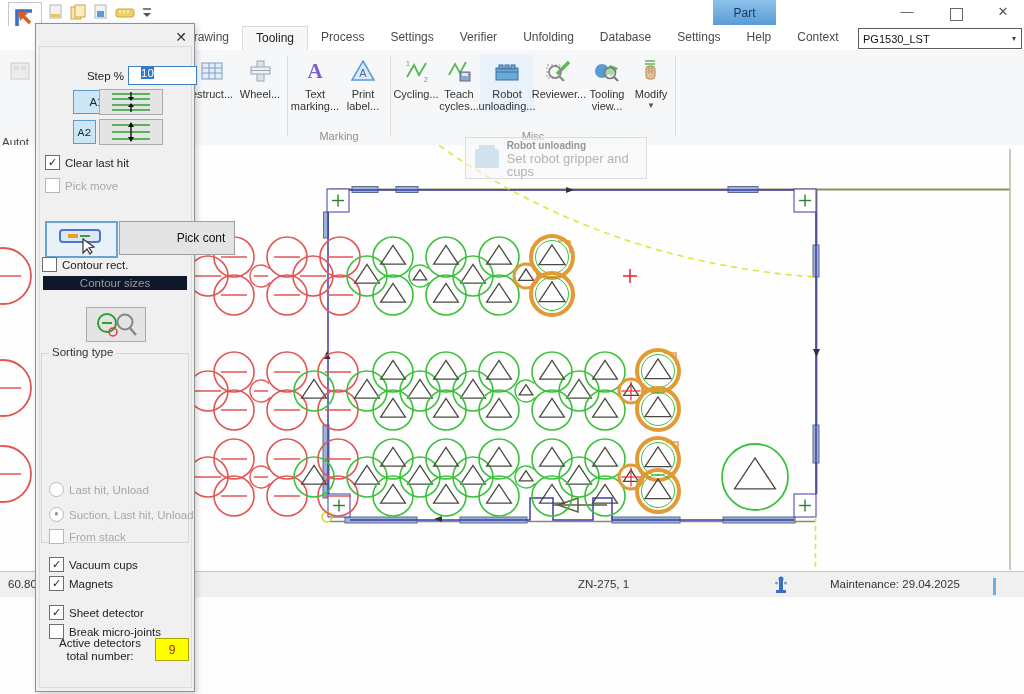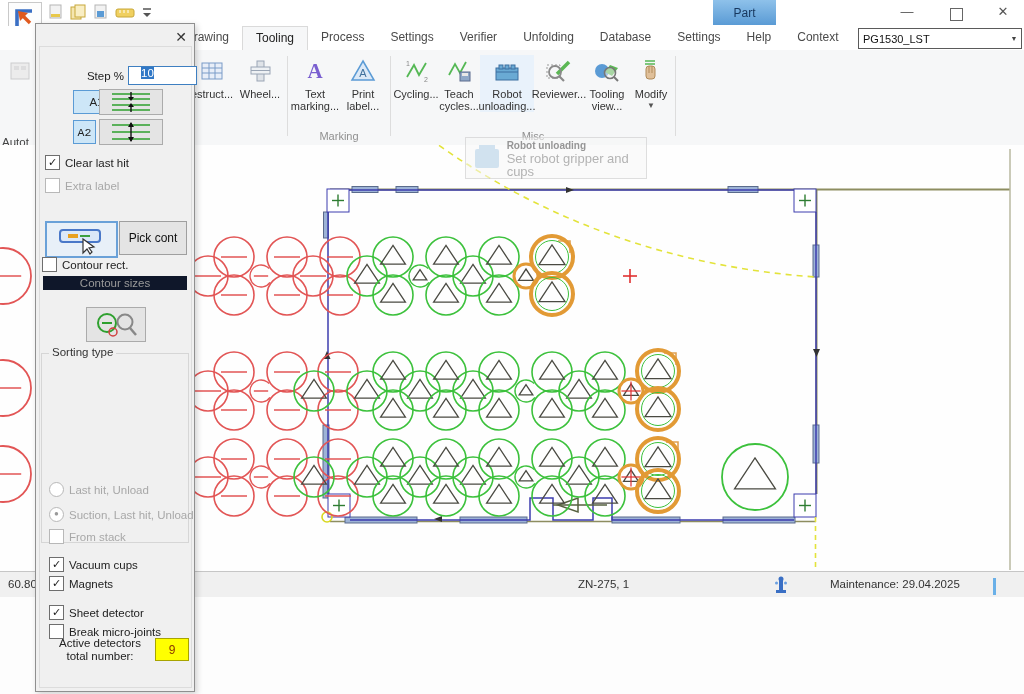--- a/index.html
+++ b/index.html
@@ -75,21 +75,21 @@
        display:flex;align-items:center;justify-content:center;}
   .chk{display:flex;align-items:center;gap:5px;color:#222;}
   .box{width:13px;height:13px;background:#fff;border:1px solid #6e6e6e;font-size:11px;
        line-height:12px;text-align:center;color:#1a1a1a;flex:none;}
   .radio{border-radius:50%;font-size:8px;line-height:11px;}
   .dis{color:#a8a8a8;}
   .dis .box{border-color:#b8b8b8;color:#9a9a9a;}
   .pickic{left:9px;top:197px;width:69px;height:33px;background:#e8f0f8;border:2px solid #6aa1d8;
           display:flex;align-items:center;justify-content:center;}
   .pickbtn{left:83px;top:197px;width:66px;height:32px;background:#e4e4e4;border:1px solid #9f9f9f;
-           display:flex;align-items:center;justify-content:center;font-size:12px;color:#111;}
+           display:flex;align-items:center;justify-content:center;font-size:12px;color:#111;padding-left:48px;}
   .csizes{left:7px;top:252px;width:144px;height:14px;background:#0f172a;color:#9a9a9a;
           display:flex;align-items:center;justify-content:center;font-size:11.5px;}
   .zoombtn{left:50px;top:283px;width:58px;height:33px;background:#e4e4e4;border:1px solid #ababab;
            display:flex;align-items:center;justify-content:center;}
   .grpbox{left:5px;top:329px;width:146px;height:188px;border:1px solid #d6d6d6;}
   .grplab{left:13px;top:322px;background:#f0f0f0;padding:0 3px;color:#333;}
   .adlab{left:14px;top:613px;width:100px;text-align:center;line-height:13px;color:#222;}
   .adval{left:119px;top:614px;width:32px;height:21px;background:#ffff00;border:1px solid #a8a400;
          display:flex;align-items:center;justify-content:center;color:#8a3800;font-size:12px;}
 </style>
@@ -568,21 +568,21 @@
         <polygon points="20,16 26,16 23,21" fill="#111"></polygon>
     </svg>
   </div>
 
   <div class="dctl chk" style="left:9px;top:131px;">
     <span class="box">✓</span>
     <span>Clear last hit</span>
   </div>
   <div class="dctl chk dis" style="left:9px;top:154px;">
     <span class="box"></span>
-    <span>Extra label</span>
+    <span>Pick move</span>
   </div>
 
   <div class="dctl pickic">
     <svg width="52" height="30">
       <rect x="4" y="5" width="40" height="12" rx="3" fill="#dce8f8" stroke="#4a78c8" stroke-width="2"></rect>
       <rect x="12" y="9" width="10" height="4" fill="#e8a020"></rect>
       <line x1="24" y1="11" x2="34" y2="11" stroke="#3da03d" stroke-width="2"></line>
       <polygon points="27,14 27,28 31,24 34,29 36,27 33,23 38,22" fill="#fff" stroke="#333" stroke-width="1.2"></polygon>
     </svg>
   </div>

